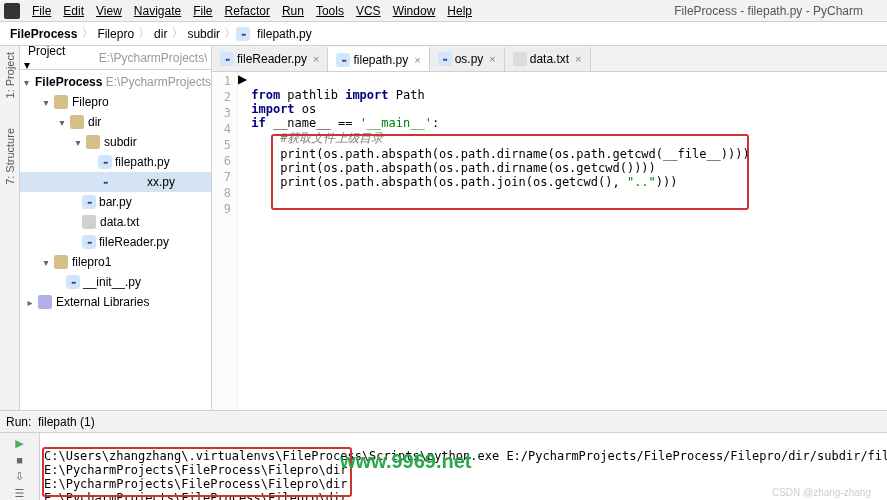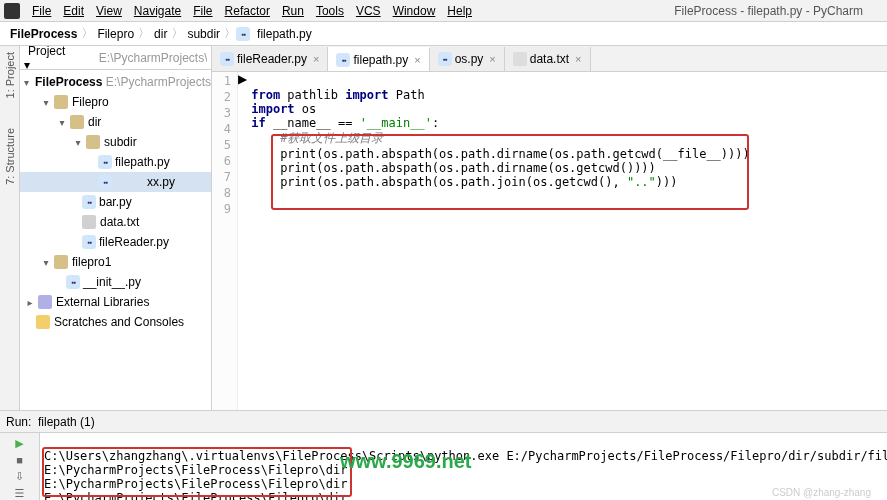--- a/index.html
+++ b/index.html
@@ -147,24 +147,20 @@
       </div>
       <div class="tree-row" style="padding-left:46px">
         <span class="pyicon"></span>
         <span>__init__.py</span>
       </div>
       <div class="tree-row" style="padding-left:4px">
         <span class="chev">▸</span>
         <span class="ficon lib"></span>
         <span>External Libraries</span>
       </div>
-      <div class="tree-row" style="padding-left:16px">
-        <span class="ficon scratch"></span>
-        <span>Scratches and Consoles</span>
-      </div>
     </div>
   </div>
 
   <div class="editor-area">
     <div class="tabs">
       <div class="tab">
         <span class="pyicon"></span>
         <span>fileReader.py</span>
         <span class="close">×</span>
       </div>

